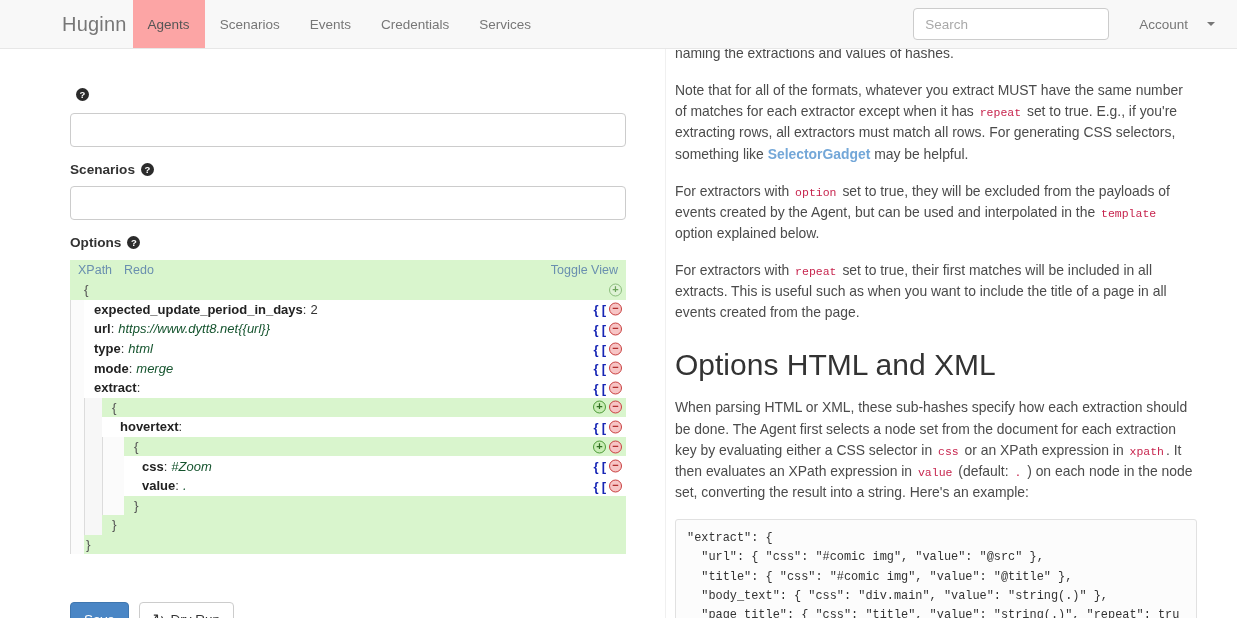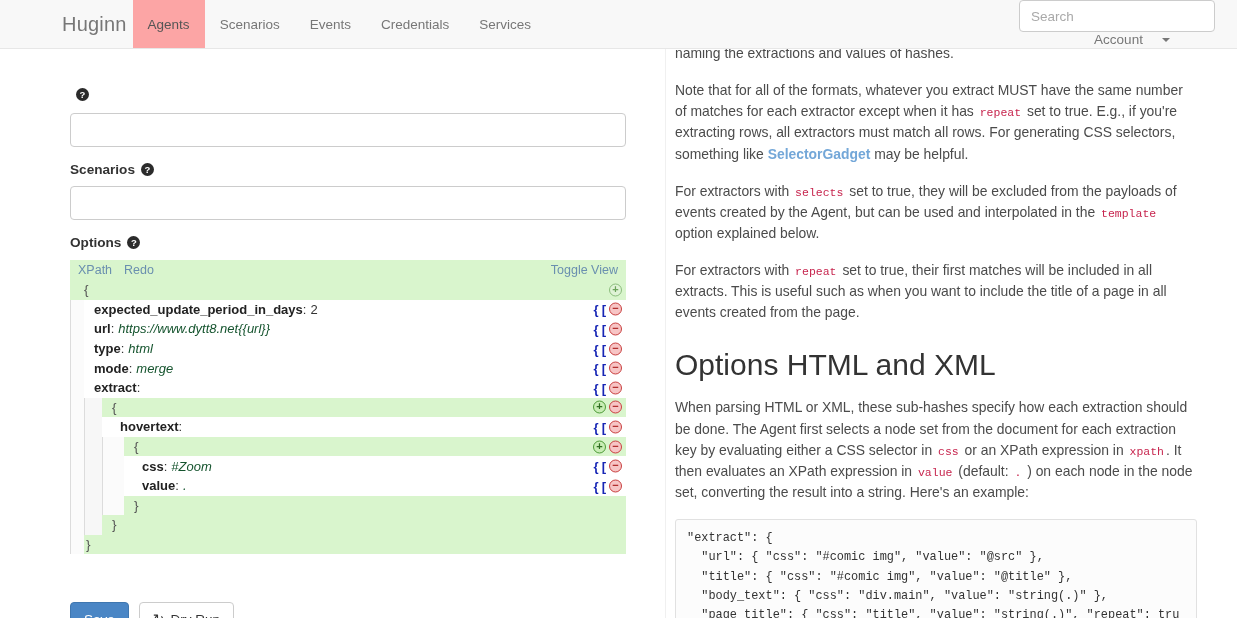--- a/index.html
+++ b/index.html
@@ -33,21 +33,20 @@
     padding: 0 15px;
     font-size: 13.5px; color: #777;
     cursor: pointer;
     text-decoration: none;
   }
   .nav-item.active { background: #fca5a5; color: #555; }
   .nav-right {
     margin-left: auto;
     display: flex; align-items: center;
     padding-right: 22px;
-    flex-direction: column;
   }
   .search-box {
     width: 196px; height: 32px;
     border: 1px solid #ccc; border-radius: 4px;
     background: #fff;
     padding: 0 11px;
     font-size: 13.5px; color: #555;
     font-family: "Liberation Sans", sans-serif;
     outline: none;
   }
@@ -492,21 +491,21 @@
       </div>
     </div>
   </div>
 
   <div class="right-col doc">
 
     <p class="first">naming the extractions and values of hashes.</p>
 
     <p><span>Note that for all of the formats, whatever you extract MUST have the same number of matches for each extractor except when it has </span><code class="inline">repeat</code><span> set to true. E.g., if you're extracting rows, all extractors must match all rows. For generating CSS selectors, something like </span><a class="doclink">SelectorGadget</a><span> may be helpful.</span></p>
 
-    <p><span>For extractors with </span><code class="inline">selects</code><span> set to true, they will be excluded from the payloads of events created by the Agent, but can be used and interpolated in the </span><code class="inline">template</code><span> option explained below.</span></p>
+    <p><span>For extractors with </span><code class="inline">option</code><span> set to true, they will be excluded from the payloads of events created by the Agent, but can be used and interpolated in the </span><code class="inline">template</code><span> option explained below.</span></p>
 
     <p><span>For extractors with </span><code class="inline">repeat</code><span> set to true, their first matches will be included in all extracts. This is useful such as when you want to include the title of a page in all events created from the page.</span></p>
 
     <h2>Options HTML and XML</h2>
 
     <p><span>When parsing HTML or XML, these sub-hashes specify how each extraction should be done. The Agent first selects a node set from the document for each extraction key by evaluating either a CSS selector in </span><code class="inline">css</code><span> or an XPath expression in </span><code class="inline">xpath</code><span>. It then evaluates an XPath expression in </span><code class="inline">value</code><span> (default: </span><code class="inline">.</code><span> ) on each node in the node set, converting the result into a string. Here's an example:</span></p>
 
     <div class="codeblock">"extract": {
   "url": { "css": "#comic img", "value": "@src" },
   "title": { "css": "#comic img", "value": "@title" },

